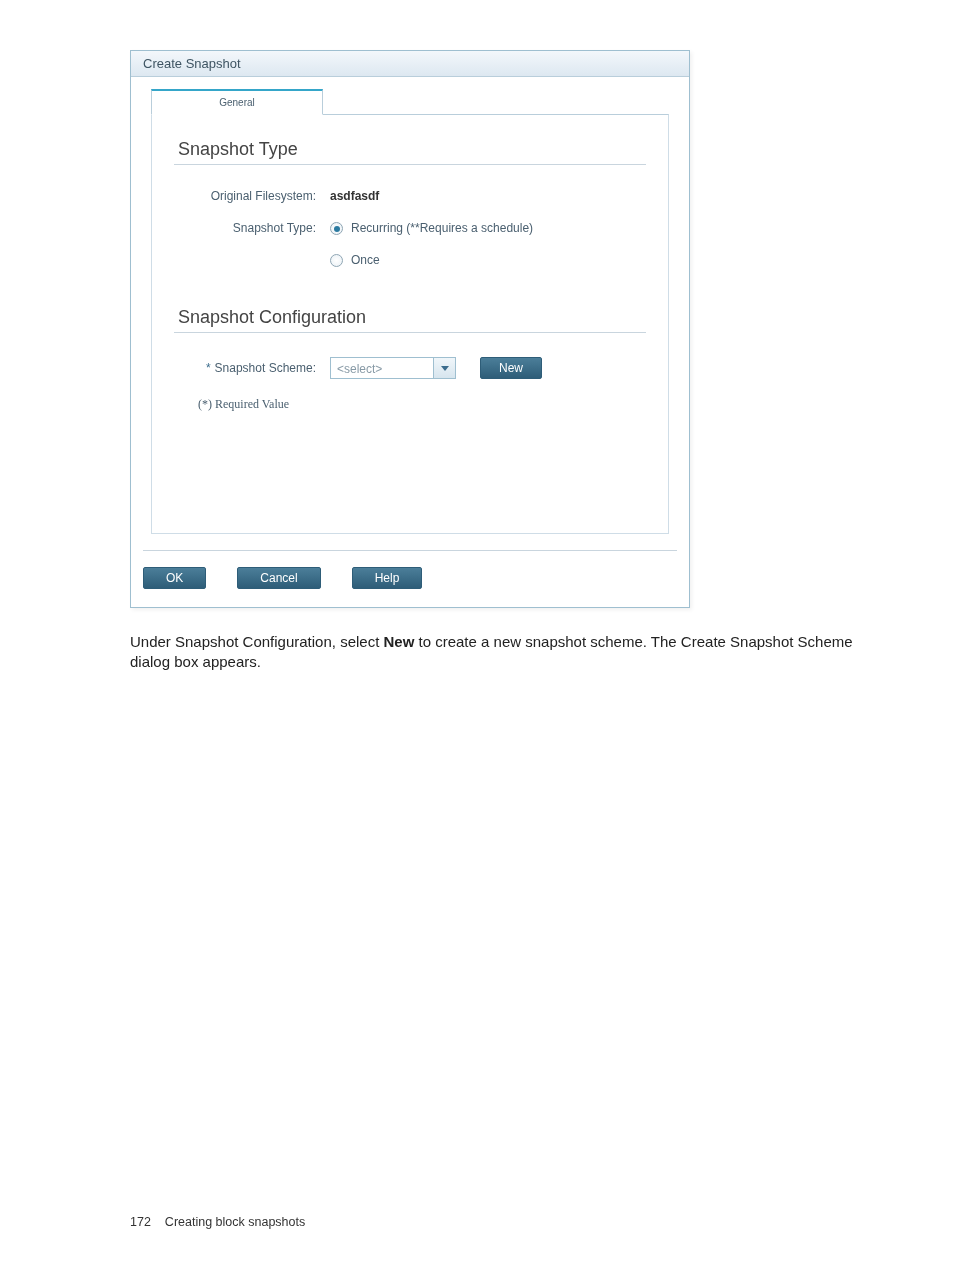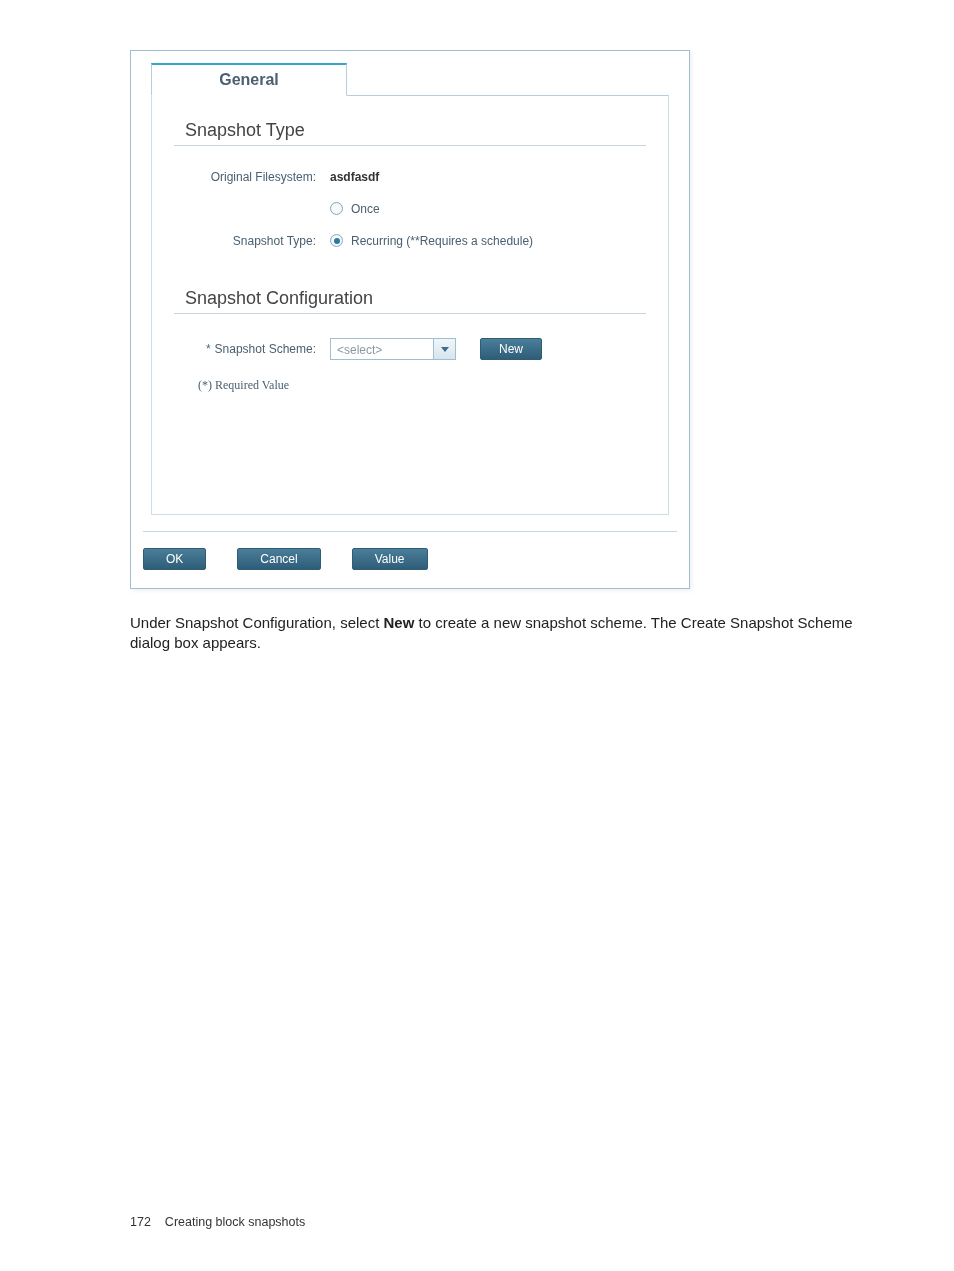--- a/index.html
+++ b/index.html
@@ -29,29 +29,28 @@
     padding: 5px 12px;
     font-size: 13px;
     color: #3e5462;
   }
   .tabs {
     display: flex;
     padding: 12px 20px 0 20px;
     gap: 0;
   }
   .tab {
-    padding: 6px 12px;
+    padding: 6px 0;
     width: 170px;
     text-align: center;
-    font-size: 16px;
+    font-size: 10px;
     color: #4b6070;
     border: 1px solid #b9cedb;
     background: linear-gradient(#f2f6fa, #e5eef4);
     cursor: pointer;
-    font-weight: bold;
   }
   .tab + .tab { border-left: none; }
   .tab.active {
     background: #fff;
     border-top: 2px solid #35a6c9;
     border-bottom-color: #fff;
     position: relative;
     z-index: 2;
   }
   .tab-panel {
@@ -59,21 +58,21 @@
     border: 1px solid #cfdde7;
     border-top: 1px solid #b9cedb;
     background: #fff;
     padding: 20px 22px 80px 22px;
     min-height: 420px;
     box-sizing: border-box;
   }
   .section-head {
     font-size: 18px;
     color: #444;
-    margin: 4px 0 4px 11px;
+    margin: 4px 0 4px 4px;
   }
   .section-line {
     border: none;
     border-top: 1px solid #c9d5de;
     margin: 4px 0 24px 0;
   }
   .form-row {
     display: flex;
     align-items: center;
     margin-bottom: 18px;
@@ -82,21 +81,21 @@
   }
   .label-col {
     width: 156px;
     text-align: right;
     padding-right: 14px;
     box-sizing: border-box;
   }
   .value-col {
     flex: 1;
     display: flex;
-    align-items: flex-start;
+    align-items: flex-end;
   }
   .bold-val { font-weight: bold; color: #333; }
   .radio {
     width: 13px;
     height: 13px;
     border-radius: 50%;
     border: 1px solid #8fa6b4;
     display: inline-flex;
     align-items: center;
     justify-content: center;
@@ -194,49 +193,50 @@
     color: #333;
   }
   .page-num { margin-right: 14px; }
 </style>
 </head>
 <body>
 
 <div class="page">
 
   <div class="dialog-wrap">
+    <div class="title-bar">Create Snapshot</div>
 
     <div class="tabs">
       <div class="tab active">General</div>
     </div>
 
     <div class="tab-panel">
 
       <div class="section-head">Snapshot Type</div>
       <hr class="section-line">
 
       <div class="form-row">
         <div class="label-col">Original Filesystem:</div>
         <div class="value-col">
             <span class="bold-val">asdfasdf</span>
           </div>
       </div>
 
       <div class="form-row">
+        <div class="label-col">Snapshot Type:</div>
+        <div class="value-col">
+          <span class="radio selected"></span>
+          <span>Recurring (**Requires a schedule)</span>
+        </div>
+      </div>
+      <div class="form-row">
         <div class="label-col"></div>
         <div class="value-col">
           <span class="radio"></span>
           <span>Once</span>
-        </div>
-      </div>
-      <div class="form-row">
-        <div class="label-col">Snapshot Type:</div>
-        <div class="value-col">
-          <span class="radio selected"></span>
-          <span>Recurring (**Requires a schedule)</span>
         </div>
       </div>
 
       <div style="height:18px"></div>
 
       <div class="section-head">Snapshot Configuration</div>
       <hr class="section-line">
 
       <div class="form-row">
         <div class="label-col">
@@ -253,21 +253,21 @@
         </div>
       </div>
 
       <div class="required-note">(*) Required Value</div>
 
     </div>
 
     <div class="footer">
       <div class="btn">OK</div>
       <div class="btn">Cancel</div>
-      <div class="btn">Value</div>
+      <div class="btn">Help</div>
     </div>
 
   </div>
 
   <div class="after-text">
     <span>Under Snapshot Configuration, select </span><strong>New</strong><span> to create a new snapshot scheme. The Create Snapshot Scheme dialog box appears.</span>
   </div>
 
   <div class="page-footer">
     <span class="page-num">172</span><span>Creating block snapshots</span>

